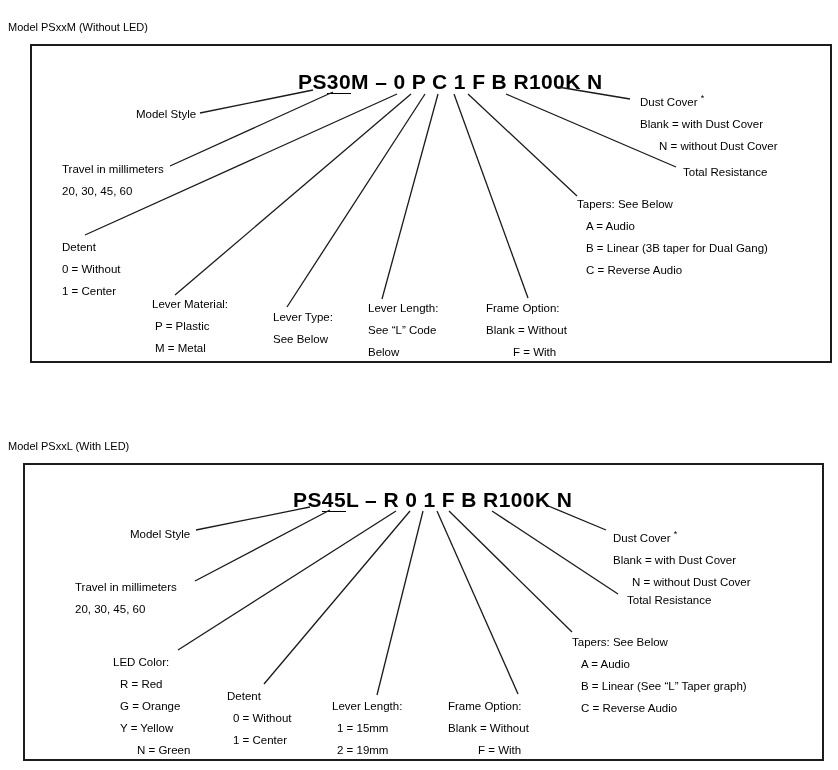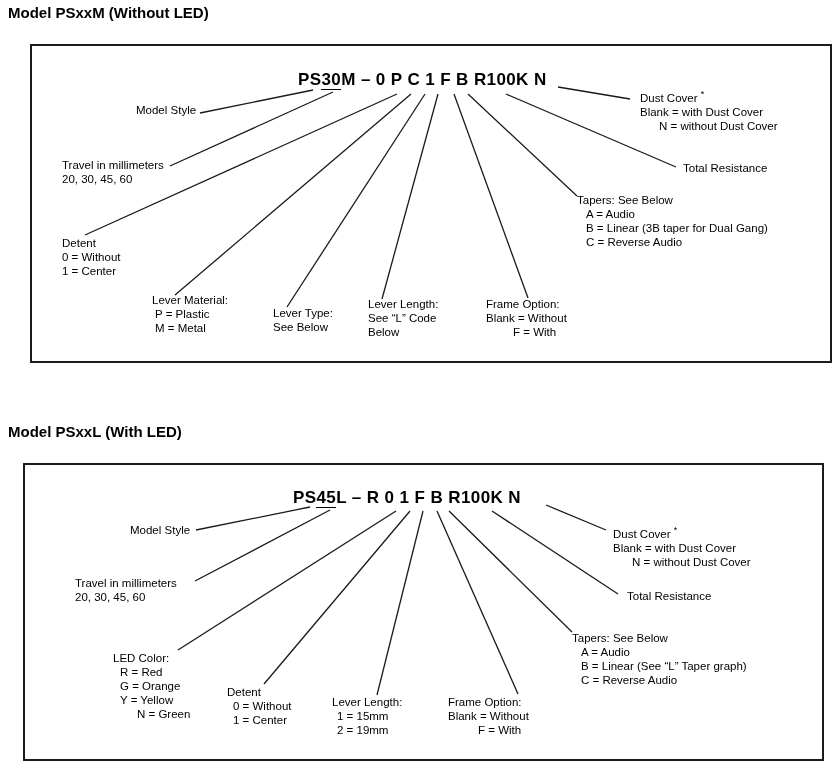--- a/index.html
+++ b/index.html
@@ -1,24 +1,24 @@
 <!DOCTYPE html>
 <html><head>
 <meta charset="utf-8">
 <style>
   html,body{margin:0;padding:0;background:#ffffff;}
   .page{
     position:relative;width:838px;height:770px;background:#ffffff;
     font-family:"Liberation Sans", sans-serif;color:#000;overflow:hidden;
   }
-  .title{position:absolute;font-weight:bold;font-size:15px;white-space:nowrap;}
+  .title{position:absolute;font-weight:normal;font-size:11px;white-space:nowrap;margin-top:17px;}
   .box{position:absolute;border:2px solid #1c1c1c;background:transparent;}
-  .pn{position:absolute;font-weight:bold;font-size:17px;letter-spacing:.4px;white-space:pre;}
+  .pn{position:absolute;font-weight:bold;font-size:21px;letter-spacing:.4px;white-space:pre;}
   .pn .u{border-bottom:1.8px solid #000;}
-  .lbl{position:absolute;font-size:11.5px;line-height:14px;white-space:nowrap;}
+  .lbl{position:absolute;font-size:11.5px;line-height:22px;white-space:nowrap;}
   .lbl sup{font-size:9px;vertical-align:super;}
   svg.lines{position:absolute;left:0;top:0;pointer-events:none;}
   svg.lines line{stroke:#1a1a1a;stroke-width:1.3;}
 </style>
 </head>
 <body>
 
 <div class="page">
 
   <div class="title" style="left:8px;top:4px">Model PSxxM (Without LED)</div>

